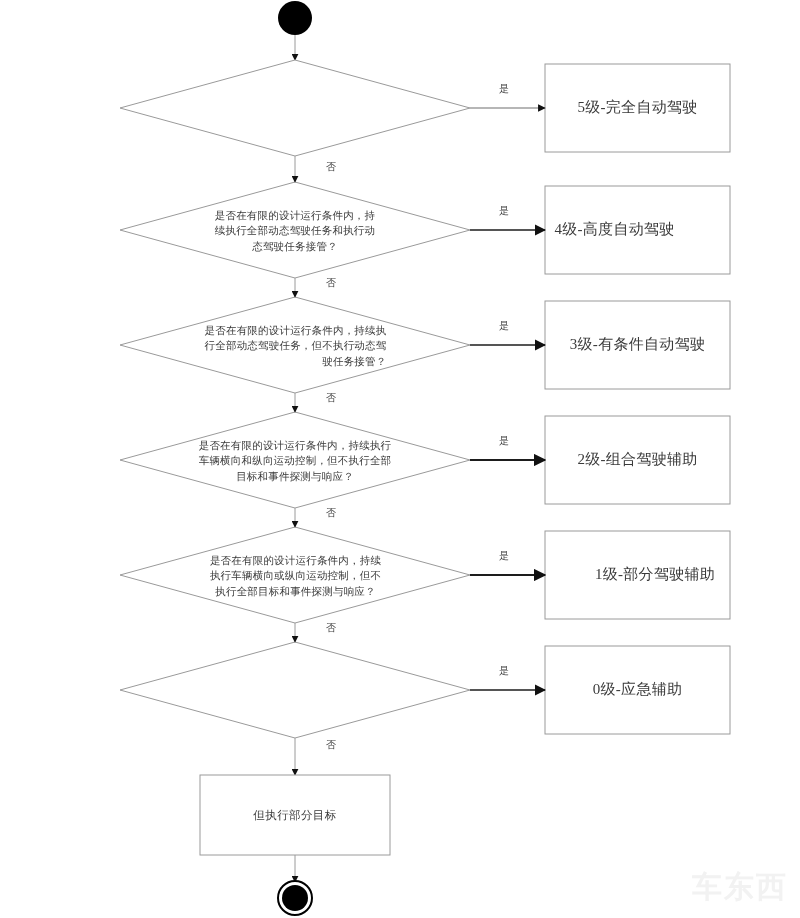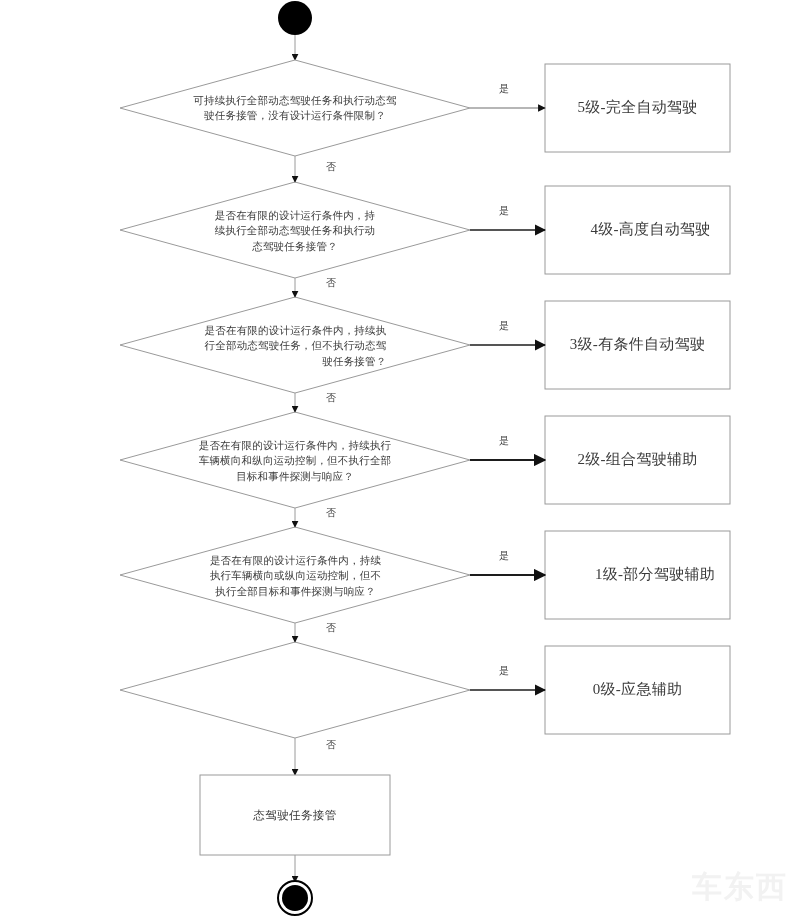--- a/index.html
+++ b/index.html
@@ -123,43 +123,41 @@
     <line x1="470" y1="575" x2="545" y2="575" stroke="#1d1d1d" stroke-width="1.8" marker-end="url(#arrow)"></line>
     <line x1="470" y1="690" x2="545" y2="690" stroke="#1d1d1d" stroke-width="1.6" marker-end="url(#arrow)"></line>
 
     <rect x="200" y="775" width="190" height="80" fill="#ffffff" stroke="#9a9a9a" stroke-width="1"></rect>
     <line x1="295" y1="855" x2="295" y2="882" stroke="#9a9a9a" stroke-width="1" marker-end="url(#arrow)"></line>
 
     <circle cx="295" cy="898" r="17" fill="#ffffff" stroke="#000000" stroke-width="2"></circle>
     <circle cx="295" cy="898" r="13" fill="#000000"></circle>
   </svg>
 
-  <div class="node-text decision-text" style="left:150px; top:78px; width:290px; height:60px;">可持续执行全部动态驾驶任务和执行动态驾
-驶任务接管，没有设计运行条件限制？</div>
   <div class="node-text decision-text" style="left:165px; top:196px; width:260px; height:70px;">是否在有限的设计运行条件内，持
 续执行全部动态驾驶任务和执行动
 态驾驶任务接管？</div>
   <div class="node-text decision-text" style="left:158px; top:311px; width:275px; height:70px;text-align:right;">是否在有限的设计运行条件内，持续执
 行全部动态驾驶任务，但不执行动态驾
 驶任务接管？</div>
   <div class="node-text decision-text" style="left:150px; top:426px; width:290px; height:70px;">是否在有限的设计运行条件内，持续执行
 车辆横向和纵向运动控制，但不执行全部
 目标和事件探测与响应？</div>
   <div class="node-text decision-text" style="left:158px; top:541px; width:275px; height:70px;">是否在有限的设计运行条件内，持续
 执行车辆横向或纵向运动控制，但不
 执行全部目标和事件探测与响应？</div>
 
   <div class="node-text result-text" style="left:545px; top:64px; width:185px; height:88px;">5级-完全自动驾驶</div>
-  <div class="node-text result-text" style="left:558px; top:186px; width:185px; height:88px;">4级-高度自动驾驶</div>
+  <div class="node-text result-text" style="left:522px; top:186px; width:185px; height:88px;">4级-高度自动驾驶</div>
   <div class="node-text result-text" style="left:545px; top:301px; width:185px; height:88px;">3级-有条件自动驾驶</div>
   <div class="node-text result-text" style="left:545px; top:416px; width:185px; height:88px;text-align:right;">2级-组合驾驶辅助</div>
   <div class="node-text result-text" style="left:545px; top:531px; width:220px; height:88px;">1级-部分驾驶辅助</div>
   <div class="node-text result-text" style="left:545px; top:646px; width:185px; height:88px;">0级-应急辅助</div>
 
-  <div class="node-text terminal-box-text" style="left:200px; top:775px; width:190px; height:80px;">态驾驶任务接管</div>
+  <div class="node-text terminal-box-text" style="left:200px; top:775px; width:190px; height:80px;">但执行部分目标</div>
 
   <div class="edge-label" style="left:499px; top:82px;">是</div>
   <div class="edge-label" style="left:499px; top:204px;">是</div>
   <div class="edge-label" style="left:499px; top:319px;">是</div>
   <div class="edge-label" style="left:499px; top:434px;">是</div>
   <div class="edge-label" style="left:499px; top:549px;">是</div>
   <div class="edge-label" style="left:499px; top:664px;">是</div>
 
   <div class="edge-label" style="left:326px; top:160px;">否</div>
   <div class="edge-label" style="left:326px; top:276px;">否</div>

